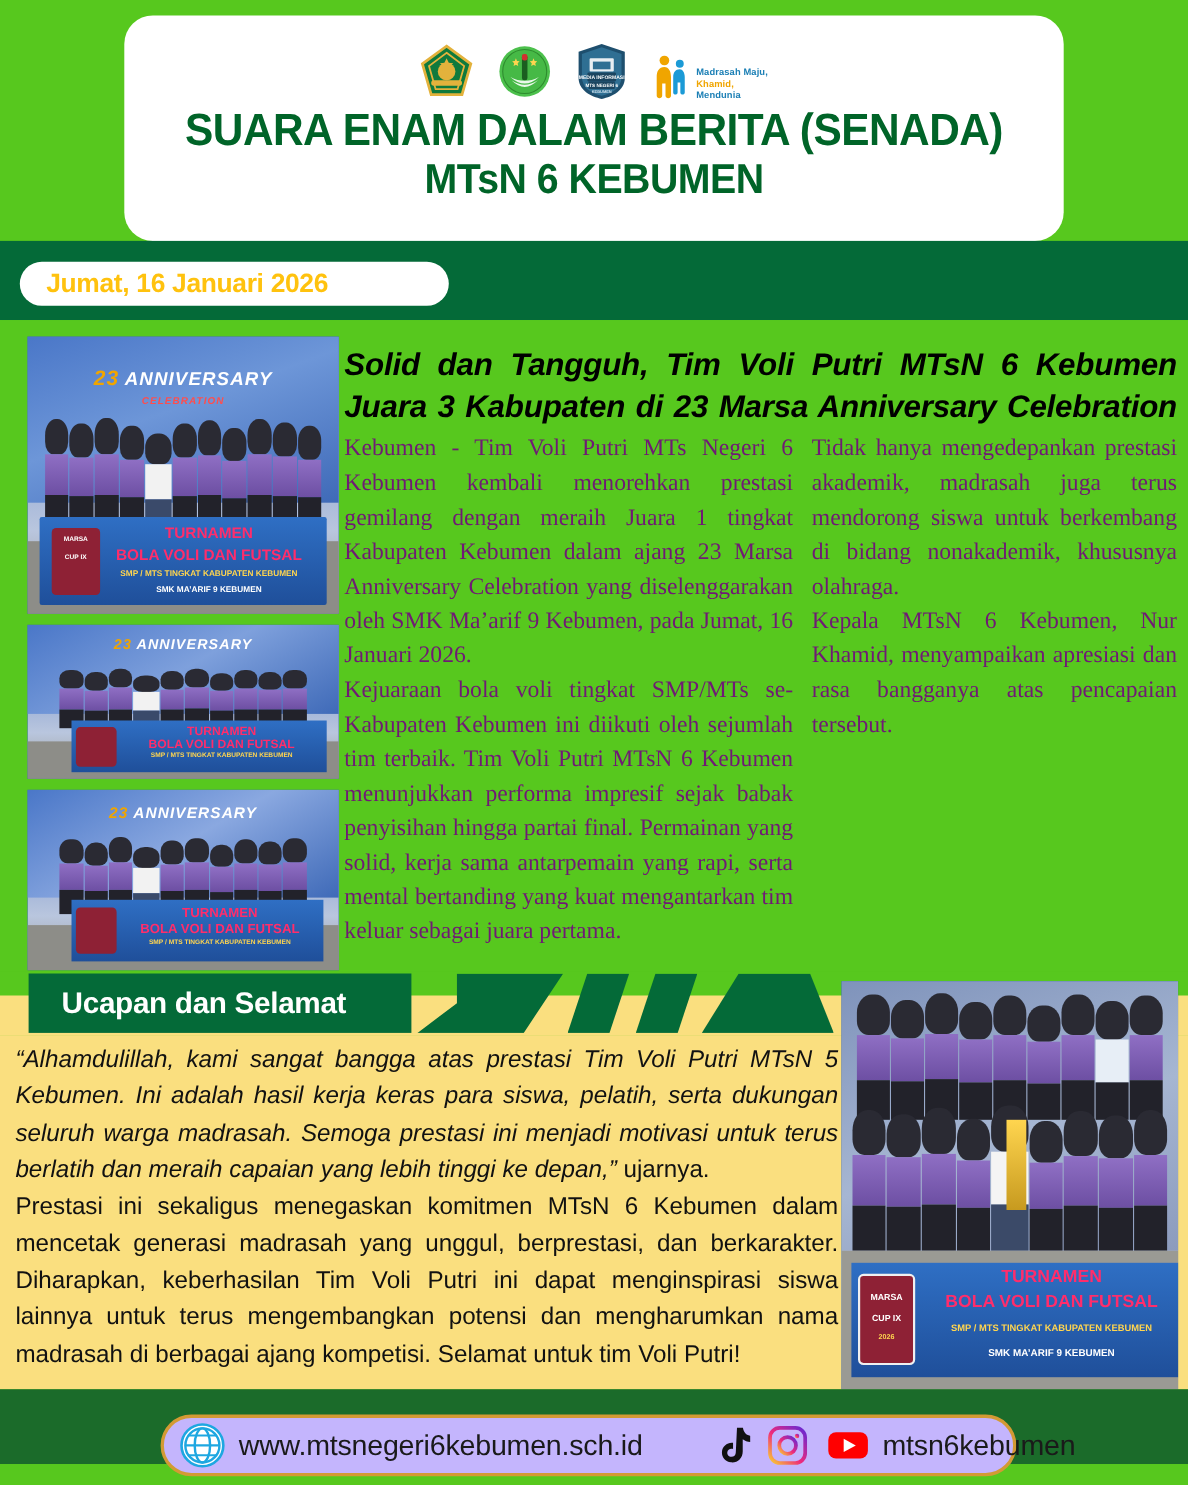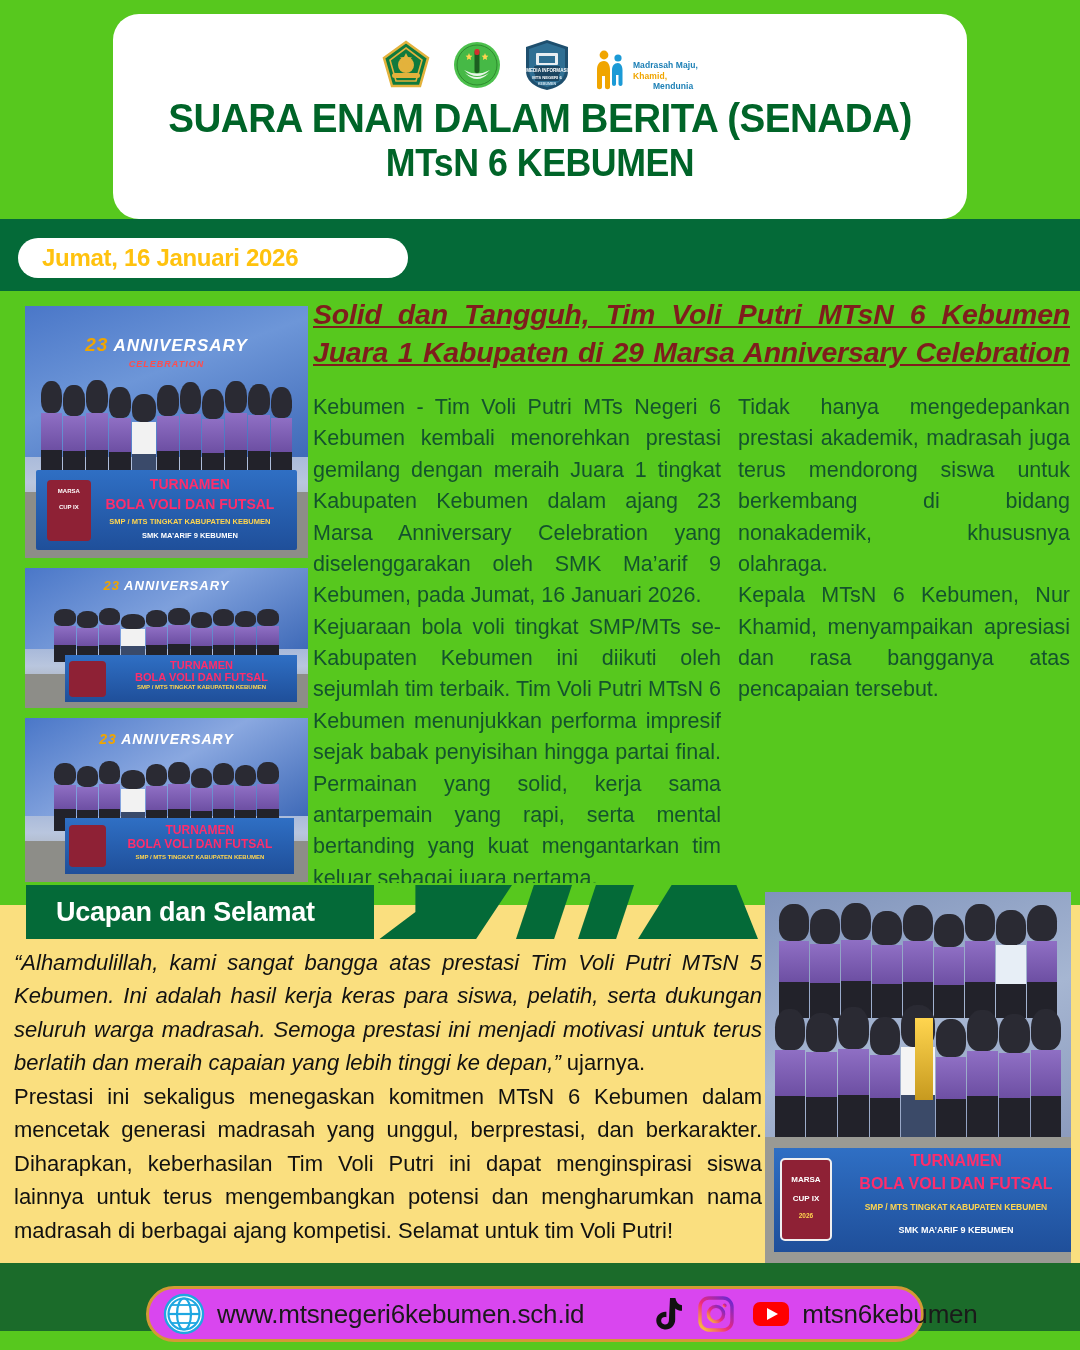--- a/index.html
+++ b/index.html
@@ -14,21 +14,21 @@
   
   .header-band { position: absolute; left:0; top:0; width:1080px; height:219px; background:#57c81e; }
   .header-card {
     position:absolute; left:113px; top:14px; width:854px; height:205px;
     background:#ffffff; border-radius:26px;
   }
   .logo-row { position:absolute; left:0; top:22px; width:854px; height:58px; display:flex; justify-content:center; align-items:center; gap:22px; }
   .logo { height:54px; display:flex; align-items:center; }
   .mm-text { font-size:8.5px; line-height:1.25; font-weight:bold; color:#1b7fb5; letter-spacing:.1px; }
   .mm-text .l2 { color:#f0a500; }
-  .mm-text .l3 { color:#1b7fb5;margin-left:20px; }
+  .mm-text .l3 { color:#1b7fb5; }
   .header-title {
     position:absolute; left:0; top:82px; width:854px;
     text-align:center; color:#006428;
     font-size:41px; font-weight:bold; line-height:1.12;
     font-family:"Liberation Sans", sans-serif;
     letter-spacing:-0.5px;
     transform: scaleX(0.94); transform-origin: 50% 0;
   }
   .header-title .l2 { font-size:38px; }
 
@@ -47,30 +47,29 @@
   
   .thumbs { position:absolute; left:25px; top:306px; width:283px; }
   .thumb { position:absolute; left:0; background:#2b5ea8; overflow:hidden; border:0; }
   .thumb.t1 { top:0;   width:283px; height:252px; }
   .thumb.t2 { top:262px; width:283px; height:140px; }
   .thumb.t3 { top:412px; width:283px; height:164px; }
   .ph { position:absolute; inset:0; }
 
   
   .art-title {
-    position:absolute; left:313px; top:296px; width:757px;
-    color:#7f1d1d; font-style:italic; font-weight:bold;
+    position:absolute; left:313px; top:314px; width:757px;
+    color:#000000; font-style:italic; font-weight:bold;
     font-size:28.5px; line-height:1.32; text-align:justify;
     letter-spacing:-0.2px;
-    text-decoration:underline;
   }
   .art-title .tl { display:block; }
   .art-title .tl.j { text-align-last: justify; }
   .cols { position:absolute; left:313px; top:392px; width:757px; height:490px; }
-  .col { position:absolute; top:0; color:#14532d; font-size:21.5px; line-height:1.46; text-align:justify; }
+  .col { position:absolute; top:0; color:#701a75; font-size:21.5px; line-height:1.46; text-align:justify;font-family:Liberation Serif, serif; }
   .col p { text-align:justify; text-align-last:left; margin:0; }
   .col.c1 { left:0; width:408px; }
   .col.c2 { left:425px; width:332px; }
 
   
   .ucapan-band { position:absolute; left:0; top:883px; width:1080px; height:58px; }
   .ucapan-green-bg { position:absolute; left:0; top:0; width:1080px; height:22px; background:#57c81e; }
   .ucapan-yellow-bg { position:absolute; left:0; top:22px; width:1080px; height:36px; background:#fadf7f; }
   .ucapan-box {
     position:absolute; left:26px; top:2px; width:348px; height:54px;
@@ -92,21 +91,21 @@
   }
   .quote .q1 { font-style:italic; }
   .quote p { margin:0; text-align:justify; text-align-last:left; }
   .big-photo { position:absolute; left:765px; top:892px; width:306px; height:371px; background:#2b5ea8; overflow:hidden; }
 
   
   .footer-dark { position:absolute; left:0; top:1263px; width:1080px; height:68px; background:#1b6b2a; }
   .footer-bottom { position:absolute; left:0; top:1331px; width:1080px; height:19px; background:#57c81e; }
   .footer-pill {
     position:absolute; left:146px; top:1286px; width:778px; height:56px;
-    background:#d946ef; border-radius:28px; border:3px solid #d39a34;
+    background:#c4b5fd; border-radius:28px; border:3px solid #d39a34;
     display:flex; align-items:center; padding-left:14px; gap:12px;
   }
   .web-text { font-size:26px; color:#1a1a1a; letter-spacing:-0.2px; }
   .soc-text { font-size:26px; color:#1a1a1a; letter-spacing:-0.2px; }
   .ic { display:inline-flex; align-items:center; justify-content:center; }
 
   
   .banner-blue { position:absolute; left:0; right:0; background:linear-gradient(180deg,#2f6fc4,#1f4f9a); }
   .banner-txt { position:absolute; width:100%; text-align:center; color:#ff2d6b; font-weight:bold; }
   .sky { position:absolute; inset:0; background:linear-gradient(180deg,#6f8fc7 0%, #8fa6d4 40%, #b9c6de 70%, #9a9a95 100%); }
@@ -406,21 +405,21 @@
           <div class="banner-txt" style="top:8%;left:20%;width:78%;font-size:12px;">TURNAMEN</div>
           <div class="banner-txt" style="top:34%;left:20%;width:78%;font-size:12px;">BOLA VOLI DAN FUTSAL</div>
           <div class="banner-txt" style="top:64%;left:20%;width:78%;font-size:6px;color:#ffd54f;">SMP / MTS TINGKAT KABUPATEN KEBUMEN</div>
         </div>
       </div>
     </div>
   </div>
 
   <div class="art-title">
     <span class="tl j">Solid dan Tangguh, Tim Voli Putri MTsN 6 Kebumen</span>
-    <span class="tl j">Juara 1 Kabupaten di 29 Marsa Anniversary Celebration</span>
+    <span class="tl j">Juara 3 Kabupaten di 23 Marsa Anniversary Celebration</span>
   </div>
 
   <div class="cols">
     <div class="col c1">
       <p>Kebumen - Tim Voli Putri MTs Negeri 6 Kebumen kembali menorehkan prestasi gemilang dengan meraih Juara 1 tingkat Kabupaten Kebumen dalam ajang 23 Marsa Anniversary Celebration yang diselenggarakan oleh SMK Ma’arif 9 Kebumen, pada Jumat, 16 Januari 2026.</p>
       <p>Kejuaraan bola voli tingkat SMP/MTs se-Kabupaten Kebumen ini diikuti oleh sejumlah tim terbaik. Tim Voli Putri MTsN 6 Kebumen menunjukkan performa impresif sejak babak penyisihan hingga partai final. Permainan yang solid, kerja sama antarpemain yang rapi, serta mental bertanding yang kuat mengantarkan tim keluar sebagai juara pertama.</p>
     </div>
     <div class="col c2">
       <p>Tidak hanya mengedepankan prestasi akademik, madrasah juga terus mendorong siswa untuk berkembang di bidang nonakademik, khususnya olahraga.</p>
       <p>Kepala MTsN 6 Kebumen, Nur Khamid, menyampaikan apresiasi dan rasa bangganya atas pencapaian tersebut.</p>

